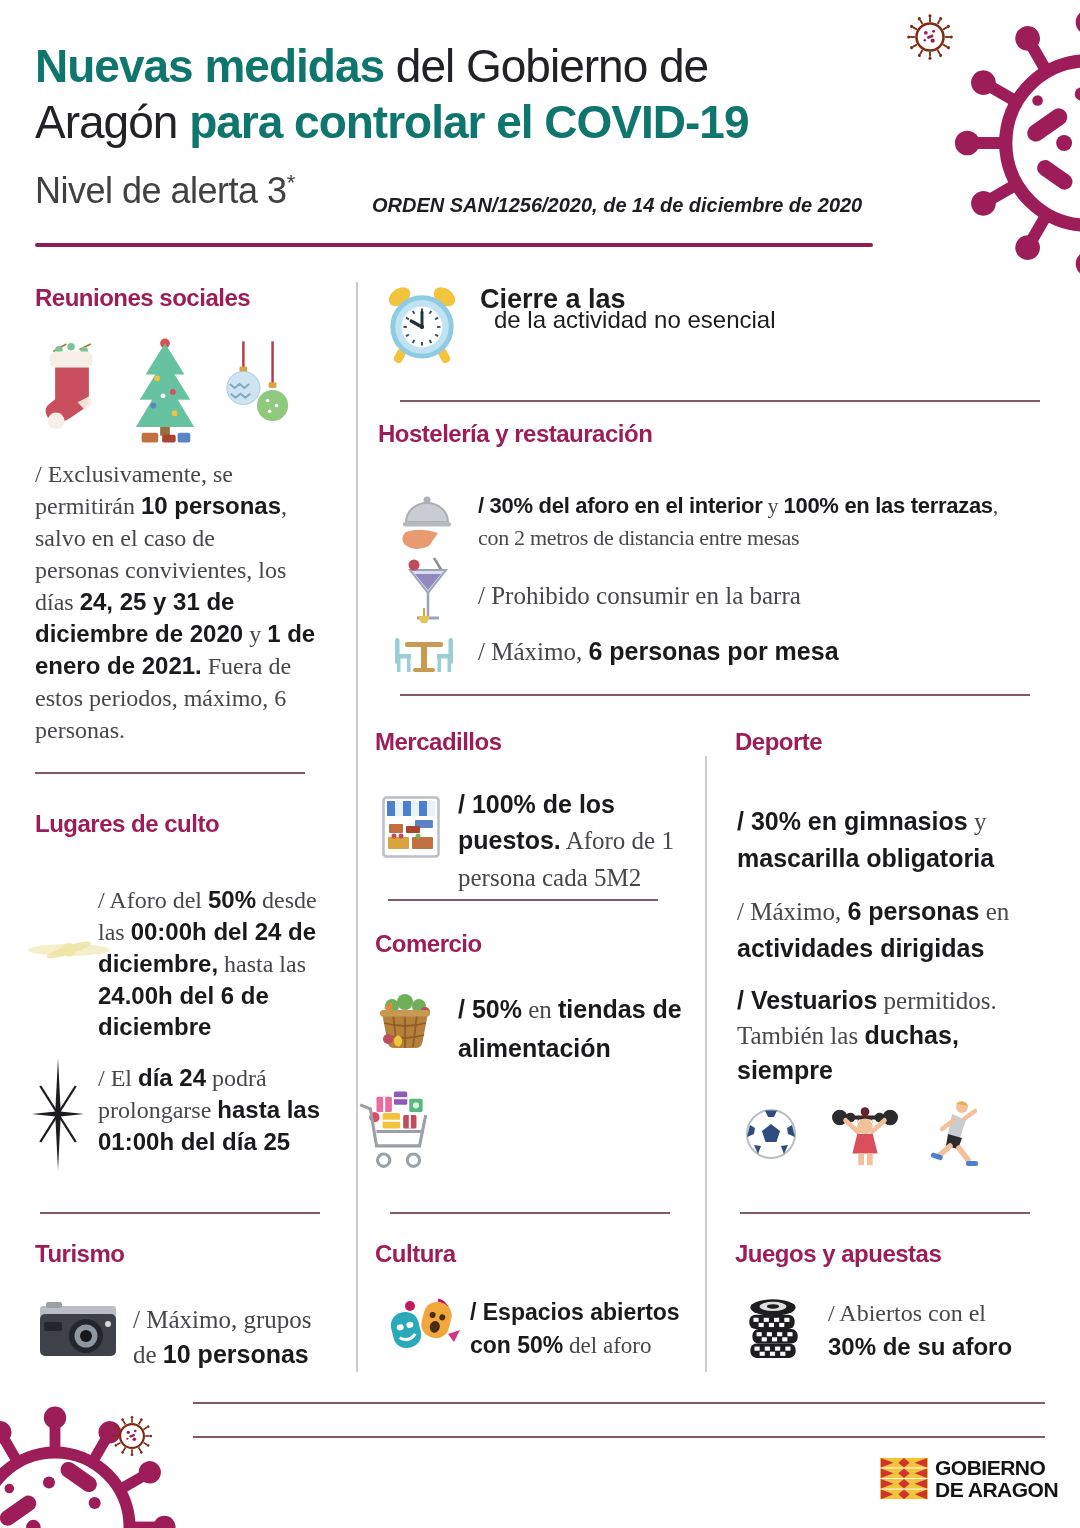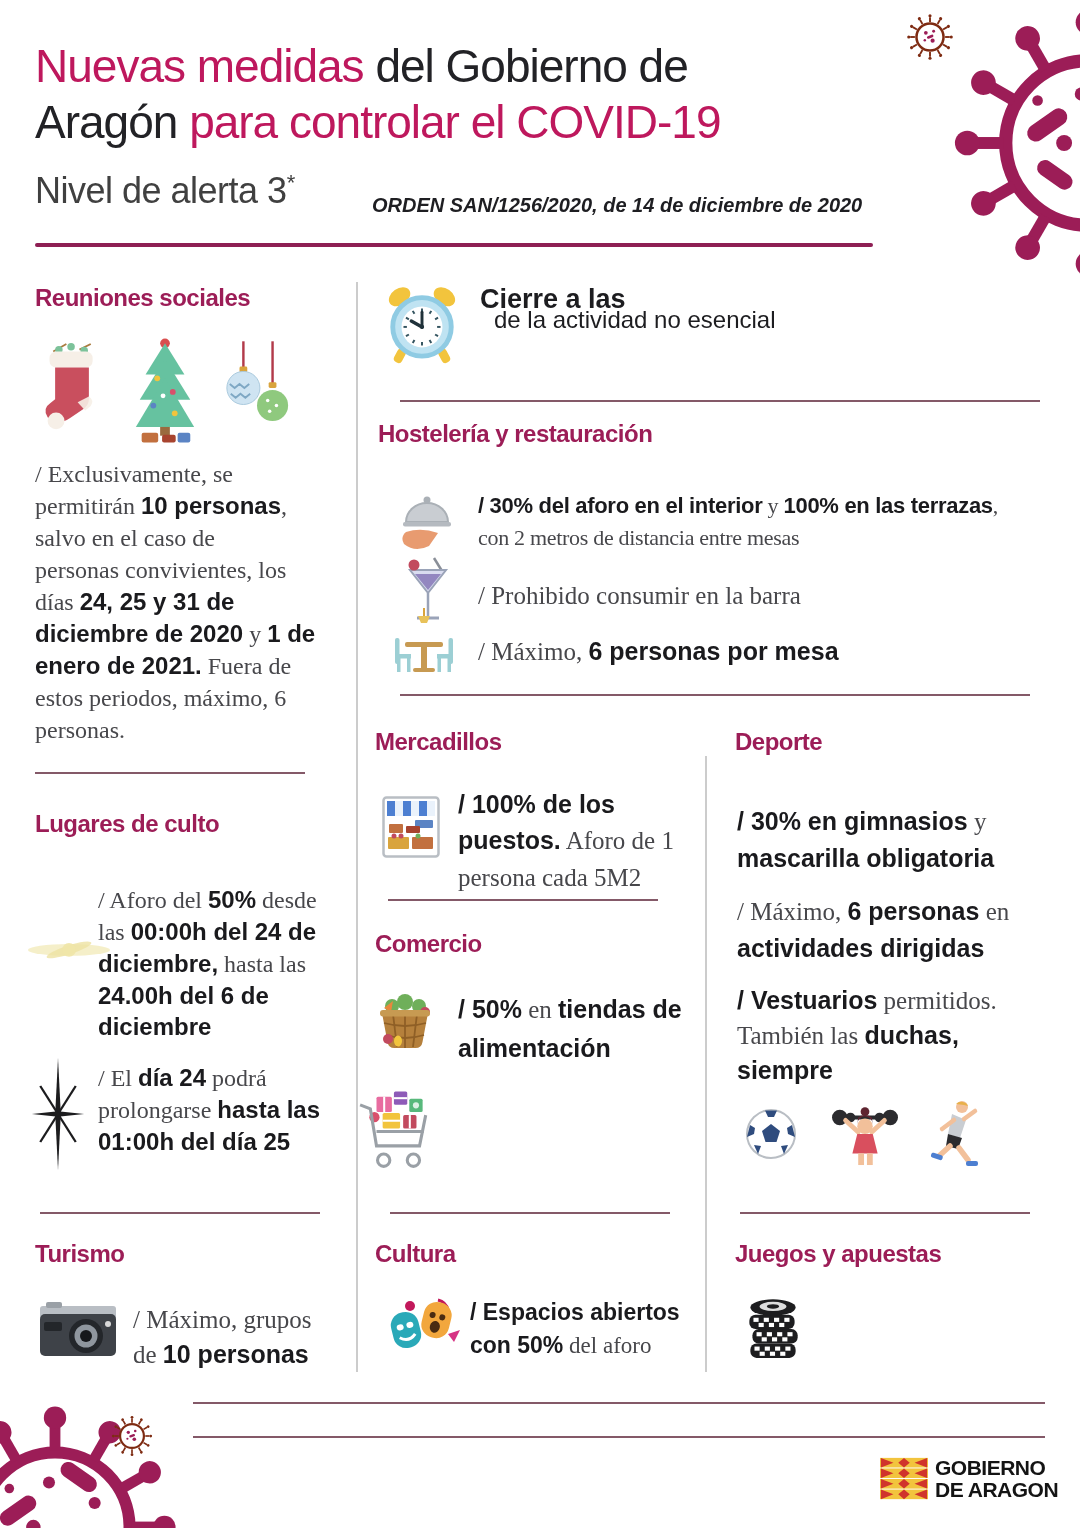--- a/index.html
+++ b/index.html
@@ -1,21 +1,21 @@
 <!DOCTYPE html>
 <html><head>
 <meta charset="utf-8">
 <style>
   html,body{margin:0;padding:0;background:#e9e9e9;}
   .page{position:relative;width:1080px;height:1528px;background:#ffffff;overflow:hidden;
         font-family:"Liberation Sans", sans-serif;-webkit-font-smoothing:antialiased;}
   .abs{position:absolute;}
   
   .title-line{font-size:46px;line-height:56px;font-weight:400;color:#222226;letter-spacing:-1px;white-space:nowrap;}
-  .title-line b{color:#be185d;font-weight:400;}
+  .title-line b{color:#0f766e;font-weight:700;}
   .alert{font-size:36px;font-weight:400;color:#404040;letter-spacing:-0.5px;text-align:center;}
   .alert sup{font-size:22px;}
   .order{font-size:20px;font-weight:700;font-style:italic;color:#1e1e22;letter-spacing:0;}
   .hrule{background:#8E1F54;height:4px;border-radius:2px;}
   .thinrule{background:#6e3c4e;height:2px;opacity:.85;}
   .vrule{background:#cccccc;width:2px;}
   
   .sec-title{font-size:24px;font-weight:800;color:#9C1D57;letter-spacing:-0.5px;white-space:nowrap;}
   
   .rich{color:#47474b;}
@@ -461,20 +461,21 @@
           <rect x="37" y="27" width="5" height="4"></rect>
           <rect x="12" y="32" width="5" height="4"></rect>
           <rect x="22" y="32" width="5" height="4"></rect>
           <rect x="32" y="32" width="5" height="4"></rect>
         </g>
       <ellipse cx="26" cy="17" rx="22" ry="8" fill="#1d1d1f"></ellipse>
       <ellipse cx="26" cy="16" rx="13" ry="4.5" fill="#ffffff" opacity=".85"></ellipse>
       <ellipse cx="26" cy="16" rx="6" ry="2.2" fill="#1d1d1f"></ellipse>
     </g>
   </svg>
+  <div class="abs rich" style="left:828px;top:1296px;width:220px;font-size:24px;line-height:34px;"><span>/ Abiertos con el</span><br><b>30% de su aforo</b></div>
 
   <div class="abs thinrule" style="left:193px;top:1402px;width:852px;"></div>
   <div class="abs thinrule" style="left:193px;top:1436px;width:852px;"></div>
 
   <svg class="abs" style="left:-70px;top:1402px;" width="250" height="250" viewBox="-4 -4 208 208">
     <use href="#virusBig"></use>
   </svg>
   <svg class="abs" style="left:110px;top:1414px;" width="44" height="44" viewBox="0 0 48 48">
     <use href="#virusSmall"></use>
   </svg>

